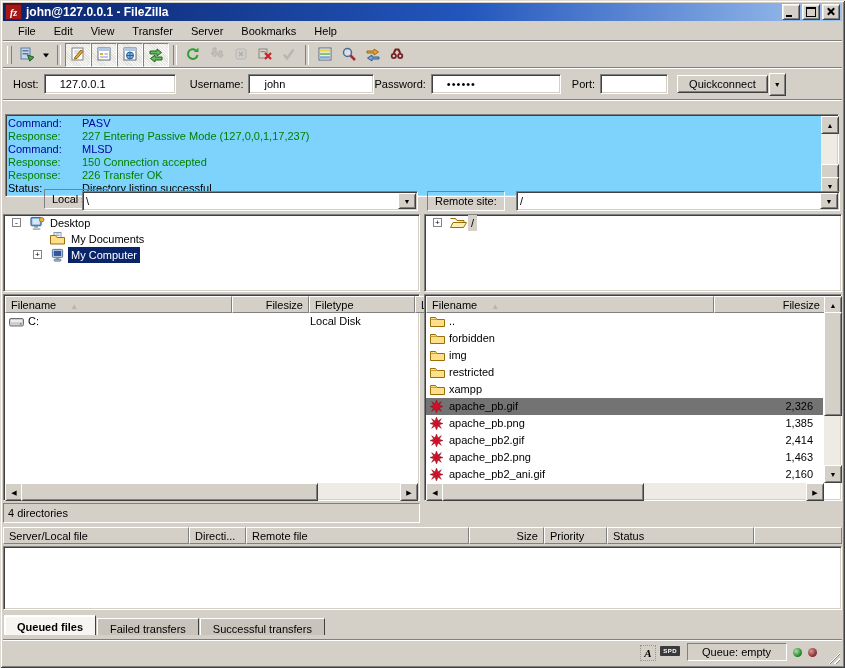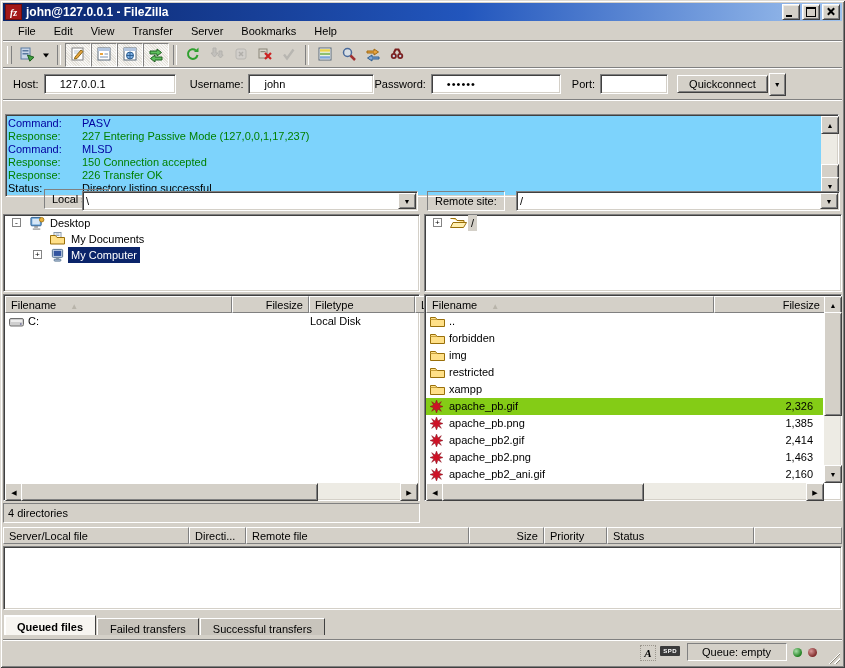--- a/index.html
+++ b/index.html
@@ -78,21 +78,21 @@
   .t-label{position:absolute;top:0;padding:0 3px;white-space:nowrap;}
   .t-label.sel{background:#0A246A;color:#fff;}
   .t-label.sel-inactive{background:#D4D0C8;}
   .listpane{position:absolute;background:#fff;box-sizing:border-box;}
   .list-header{position:absolute;left:1px;top:1px;height:17px;display:flex;}
   .hcell{height:17px;line-height:15px;box-sizing:border-box;padding:1px 5px;background:#D4D0C8;
     border:1px solid;border-color:#fff #808080 #808080 #fff;white-space:nowrap;overflow:hidden;position:relative;}
   .sort-asc{display:inline-block;margin-left:14px;color:#B8B4AA;font-size:8px;}
   .list-rows{position:absolute;left:1px;top:18px;}
   .list-row{position:relative;height:17px;line-height:17px;white-space:nowrap;}
-  .list-row.sel-inactive{background:#84cc16;}
+  .list-row.sel-inactive{background:#737373;}
   .f-icon{position:absolute;left:4px;top:2px;}
   .f-name{position:absolute;left:23px;}
   .f-size{position:absolute;right:10px;text-align:right;}
   .f-type{position:absolute;left:305px;}
   .pane-status{position:absolute;height:20px;box-sizing:border-box;padding:3px 4px;
     border:1px solid;border-color:#808080 #fff #fff #808080;white-space:nowrap;}
   
   .queue-header{position:absolute;left:3px;top:527px;width:839px;height:19px;display:flex;}
   .queue-body{position:absolute;left:3px;top:546px;width:839px;height:64px;background:#fff;box-sizing:border-box;}
   

